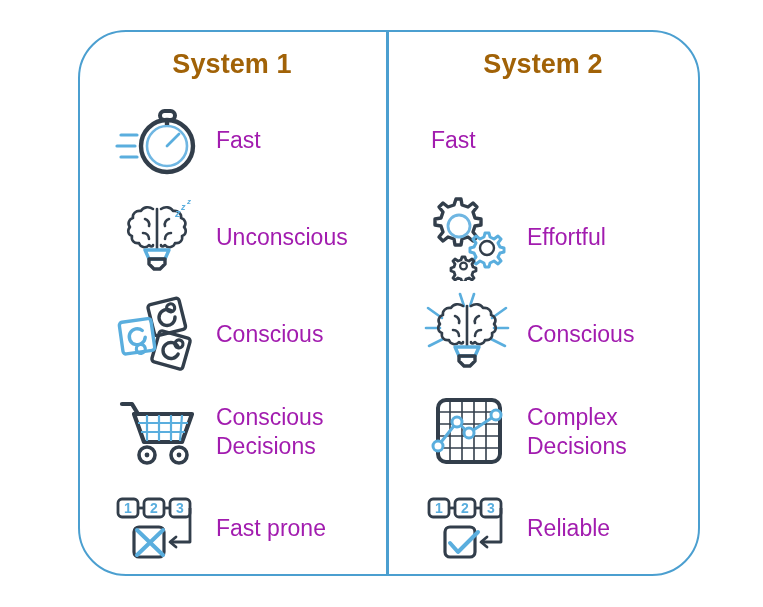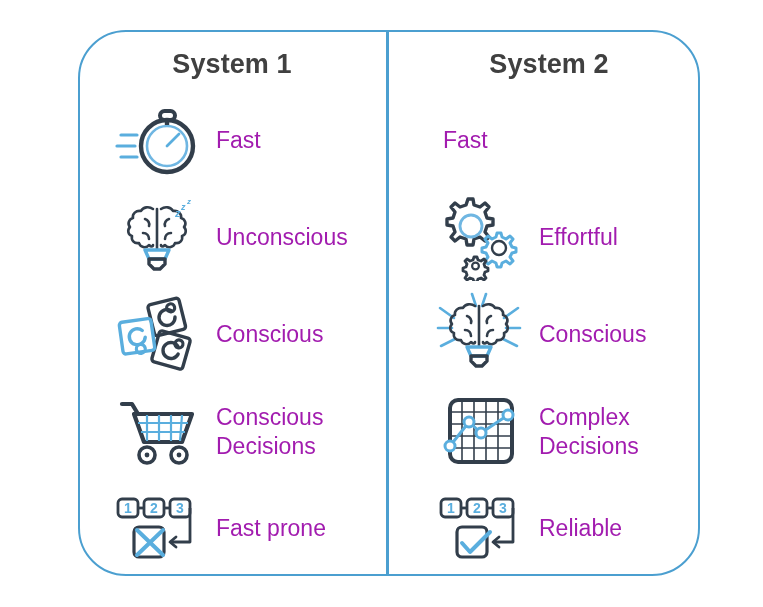--- a/index.html
+++ b/index.html
@@ -39,27 +39,27 @@
     background: #4b9fd0;
   }
   .column {
     position: absolute;
     top: 30px;
     width: 308px;
     height: 546px;
     box-sizing: border-box;
   }
   .col-left  { left: 78px; }
-  .col-right { left: 389px; padding-left: 12px; }
+  .col-right { left: 389px; }
 
   .col-title {
     text-align: center;
     font-size: 27px;
     font-weight: bold;
-    color: #404040;
+    color: #a16207;
     padding-top: 19px;
     letter-spacing: 0.1px;
   }
 
   .rows {
     margin-top: 12px;
   }
   .row {
     display: flex;
     align-items: center;

